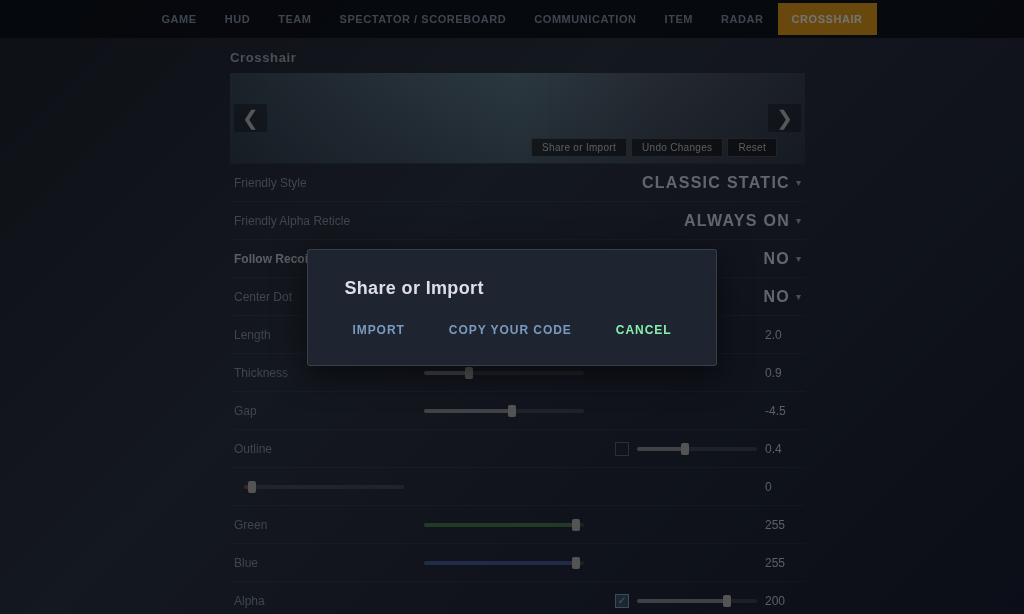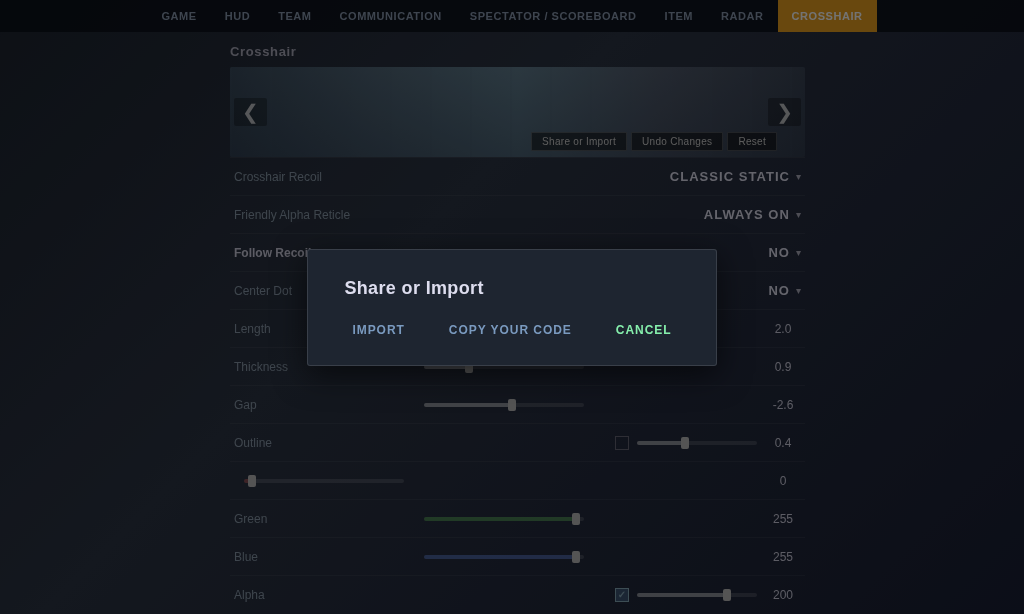--- a/index.html
+++ b/index.html
@@ -22,21 +22,21 @@
     }
 
     
     .top-nav {
       position: relative;
       z-index: 10;
       display: flex;
       justify-content: center;
       align-items: center;
       background: rgba(10,15,25,0.85);
-      height: 32px;
+      height: 38px;
       gap: 0;
     }
     .nav-item {
       padding: 6px 14px;
       font-size: 11px;
       font-weight: 600;
       letter-spacing: 0.05em;
       color: #8a9ab0;
       cursor: pointer;
       text-transform: uppercase;
@@ -137,35 +137,35 @@
       color: #ccd;
       font-weight: 600;
     }
     .setting-value-right {
       margin-left: auto;
       display: flex;
       align-items: center;
       gap: 6px;
     }
     .dropdown-value {
-      font-size: 13px;
+      font-size: 16px;
       font-weight: 700;
       color: #dde;
       letter-spacing: 0.08em;
       text-transform: uppercase;
     }
     .dropdown-arrow {
       color: #aab;
       font-size: 10px;
     }
     .value-number {
       font-size: 12px;
       color: #ccd;
       width: 36px;
-      text-align: center;
+      text-align: left;
     }
     .slider-container {
       flex: 1;
       display: flex;
       align-items: center;
       margin-left: 10px;
     }
     .slider-track {
       width: 160px;
       height: 4px;
@@ -263,22 +263,22 @@
   </style>
 </head>
 <body>
 
 <div class="bg"></div>
 
 <nav class="top-nav">
   <div class="nav-item">GAME</div>
   <div class="nav-item">HUD</div>
   <div class="nav-item">TEAM</div>
+  <div class="nav-item">SPECTATOR / SCOREBOARD</div>
   <div class="nav-item">COMMUNICATION</div>
-  <div class="nav-item">SPECTATOR / SCOREBOARD</div>
   <div class="nav-item">ITEM</div>
   <div class="nav-item">RADAR</div>
   <div class="nav-item active">CROSSHAIR</div>
 </nav>
 
 <div class="main">
   <div class="section-title">Crosshair</div>
 
   <div class="preview-container">
     <div class="preview-inner"></div>
@@ -287,21 +287,21 @@
     <div class="preview-buttons">
       <div class="preview-btn">Share or Import</div>
       <div class="preview-btn">Undo Changes</div>
       <div class="preview-btn">Reset</div>
     </div>
   </div>
 
   <div class="settings-area">
 
     <div class="setting-row">
-      <span class="setting-label">Crosshair Recoil</span>
+      <span class="setting-label">Friendly Style</span>
       <div class="setting-value-right">
         <span class="dropdown-value">CLASSIC STATIC</span>
         <span class="dropdown-arrow">▾</span>
       </div>
     </div>
 
     <div class="setting-row">
       <span class="setting-label">Friendly Alpha Reticle</span>
       <div class="setting-value-right">
         <span class="dropdown-value">ALWAYS ON</span>
@@ -348,21 +348,21 @@
     </div>
 
     <div class="setting-row">
       <span class="setting-label">Gap</span>
       <div class="slider-container">
         <div class="slider-track">
           <div class="slider-fill" style="width:55%"></div>
           <div class="slider-thumb" style="left:55%"></div>
         </div>
       </div>
-      <span class="value-number">-2.6</span>
+      <span class="value-number">-4.5</span>
     </div>
 
     <div class="setting-row">
       <span class="setting-label">Outline</span>
       <div style="margin-left: auto; display:flex; align-items:center; gap:8px;">
         <div class="checkbox-container"></div>
         <div class="slider-track" style="width:120px;">
           <div class="slider-fill" style="width:40%"></div>
           <div class="slider-thumb" style="left:40%"></div>
         </div>

